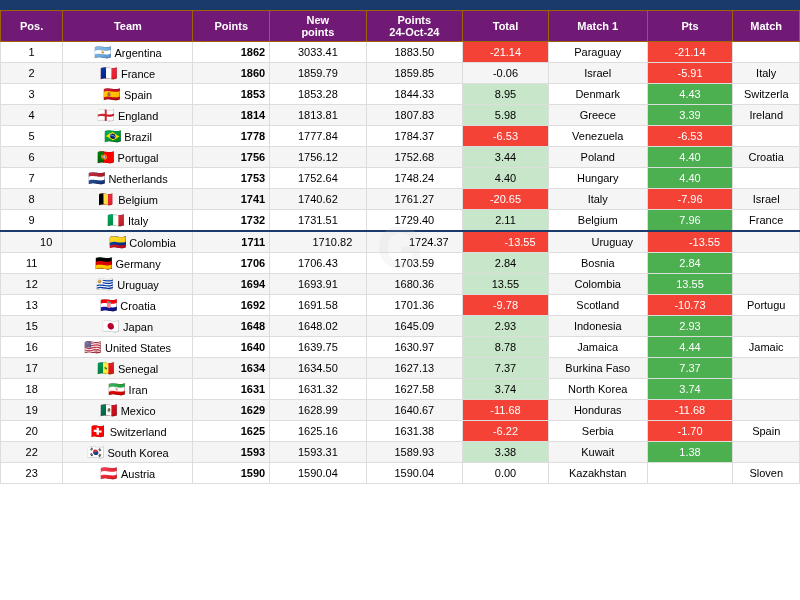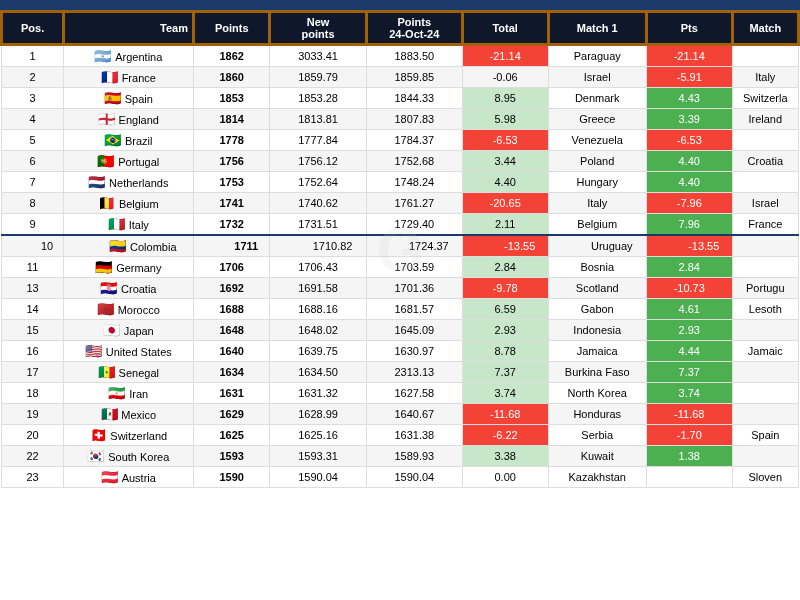--- a/index.html
+++ b/index.html
@@ -17,41 +17,41 @@
       text-align: center;
       padding: 5px;
       font-size: 13px;
       font-weight: bold;
     }
     table {
       width: 100%;
       border-collapse: collapse;
     }
     thead tr th {
-      background: #0f172a;
+      background: #701a75;
       color: #fff;
       padding: 3px 4px;
       text-align: center;
       font-size: 11px;
-      border: 3px solid #a16207;
-    }
-    thead tr th.left { text-align: right; }
+      border: 1px solid #a16207;
+    }
+    thead tr th.left { text-align: center; }
     tbody tr td {
       padding: 2px 4px;
       border: 1px solid #ddd;
       text-align: center;
       font-size: 11px;
     }
     tbody tr td.left { text-align: center; }
     tbody tr:nth-child(even) { background: #f5f5f5; }
     tbody tr:nth-child(odd) { background: #fff; }
     .green { background: #4caf50 !important; color: #fff; margin-left: 36px; }
     .red { background: #f44336 !important; color: #fff; }
     .light-green { background: #c8e6c9 !important; }
-    .bold { font-weight: bold; }
+    .bold { font-weight: bold; text-align: right; }
     .separator-row td { border-top: 2px solid #1a3a6b; padding-left: 33px; }
     .watermark {
       position: absolute;
       top: 50%;
       left: 50%;
       transform: translate(-50%, -50%);
       font-size: 60px;
       color: rgba(200,200,200,0.15);
       font-weight: bold;
       pointer-events: none;
@@ -201,42 +201,42 @@
           <td class="left"><span style="font-size:14px;margin-right:3px;">🇩🇪</span><span>Germany</span></td>
           <td class="bold">1706</td>
           <td>1706.43</td>
           <td>1703.59</td>
           <td class="light-green">2.84</td>
           <td>Bosnia</td>
           <td class="green">2.84</td>
           <td></td>
         </tr>
         <tr>
+          <td>12</td>
+          <td class="left"><span style="font-size:14px;margin-right:3px;">🇺🇾</span><span>Uruguay</span></td>
+          <td class="bold">1694</td>
+          <td>1693.91</td>
+          <td>1680.36</td>
+          <td class="light-green">13.55</td>
+          <td>Colombia</td>
+          <td class="green">13.55</td>
+          <td></td>
+        </tr>
+        <tr>
           <td>13</td>
           <td class="left"><span style="font-size:14px;margin-right:3px;">🇭🇷</span><span>Croatia</span></td>
           <td class="bold">1692</td>
           <td>1691.58</td>
           <td>1701.36</td>
           <td class="red">-9.78</td>
           <td>Scotland</td>
           <td class="red">-10.73</td>
           <td>Portugu</td>
         </tr>
         <tr>
-          <td>14</td>
-          <td class="left"><span style="font-size:14px;margin-right:3px;">🇲🇦</span><span>Morocco</span></td>
-          <td class="bold">1688</td>
-          <td>1688.16</td>
-          <td>1681.57</td>
-          <td class="light-green">6.59</td>
-          <td>Gabon</td>
-          <td class="green">4.61</td>
-          <td>Lesoth</td>
-        </tr>
-        <tr>
           <td>15</td>
           <td class="left"><span style="font-size:14px;margin-right:3px;">🇯🇵</span><span>Japan</span></td>
           <td class="bold">1648</td>
           <td>1648.02</td>
           <td>1645.09</td>
           <td class="light-green">2.93</td>
           <td>Indonesia</td>
           <td class="green">2.93</td>
           <td></td>
         </tr>
@@ -249,21 +249,21 @@
           <td class="light-green">8.78</td>
           <td>Jamaica</td>
           <td class="green">4.44</td>
           <td>Jamaic</td>
         </tr>
         <tr>
           <td>17</td>
           <td class="left"><span style="font-size:14px;margin-right:3px;">🇸🇳</span><span>Senegal</span></td>
           <td class="bold">1634</td>
           <td>1634.50</td>
-          <td>2313.13</td>
+          <td>1627.13</td>
           <td class="light-green">7.37</td>
           <td>Burkina Faso</td>
           <td class="green">7.37</td>
           <td></td>
         </tr>
         <tr>
           <td>18</td>
           <td class="left"><span style="font-size:14px;margin-right:3px;">🇮🇷</span><span>Iran</span></td>
           <td class="bold">1631</td>
           <td>1631.32</td>

